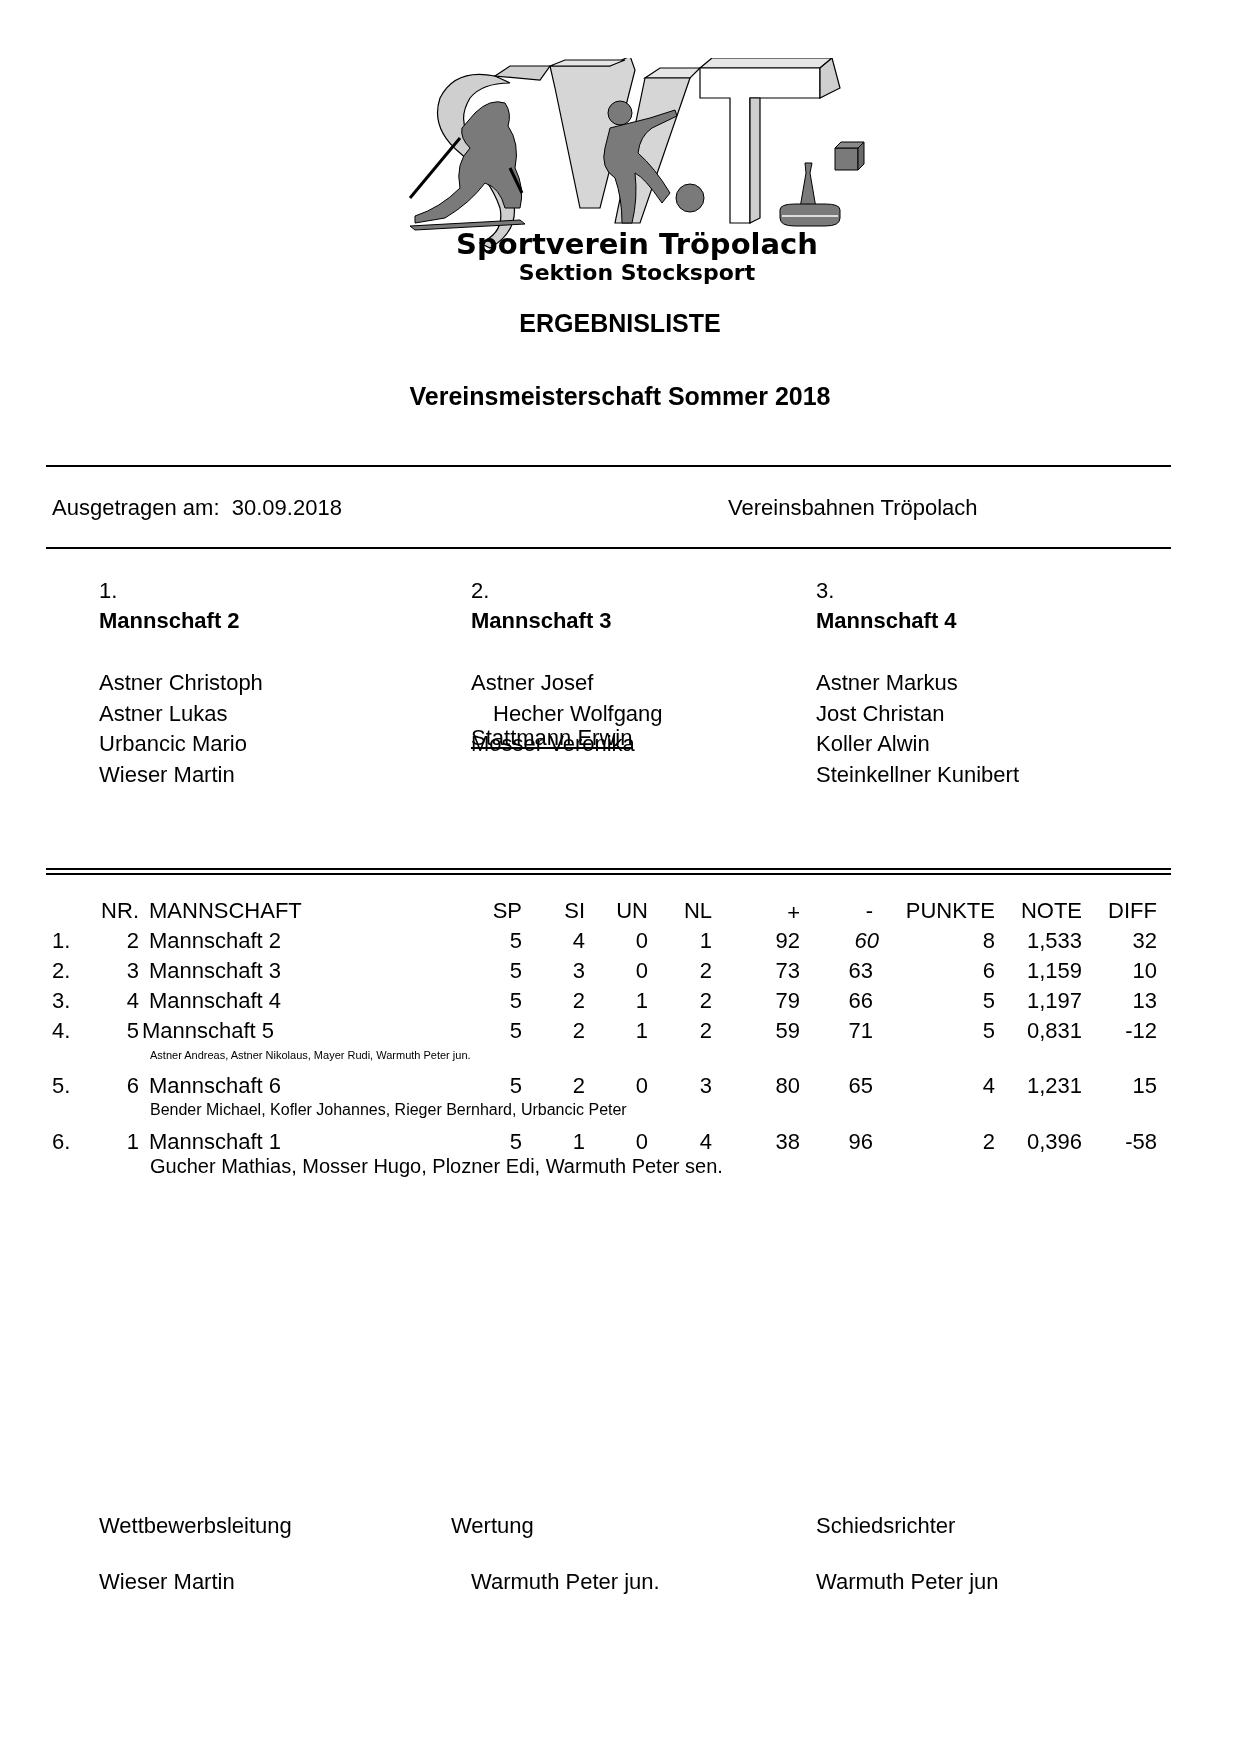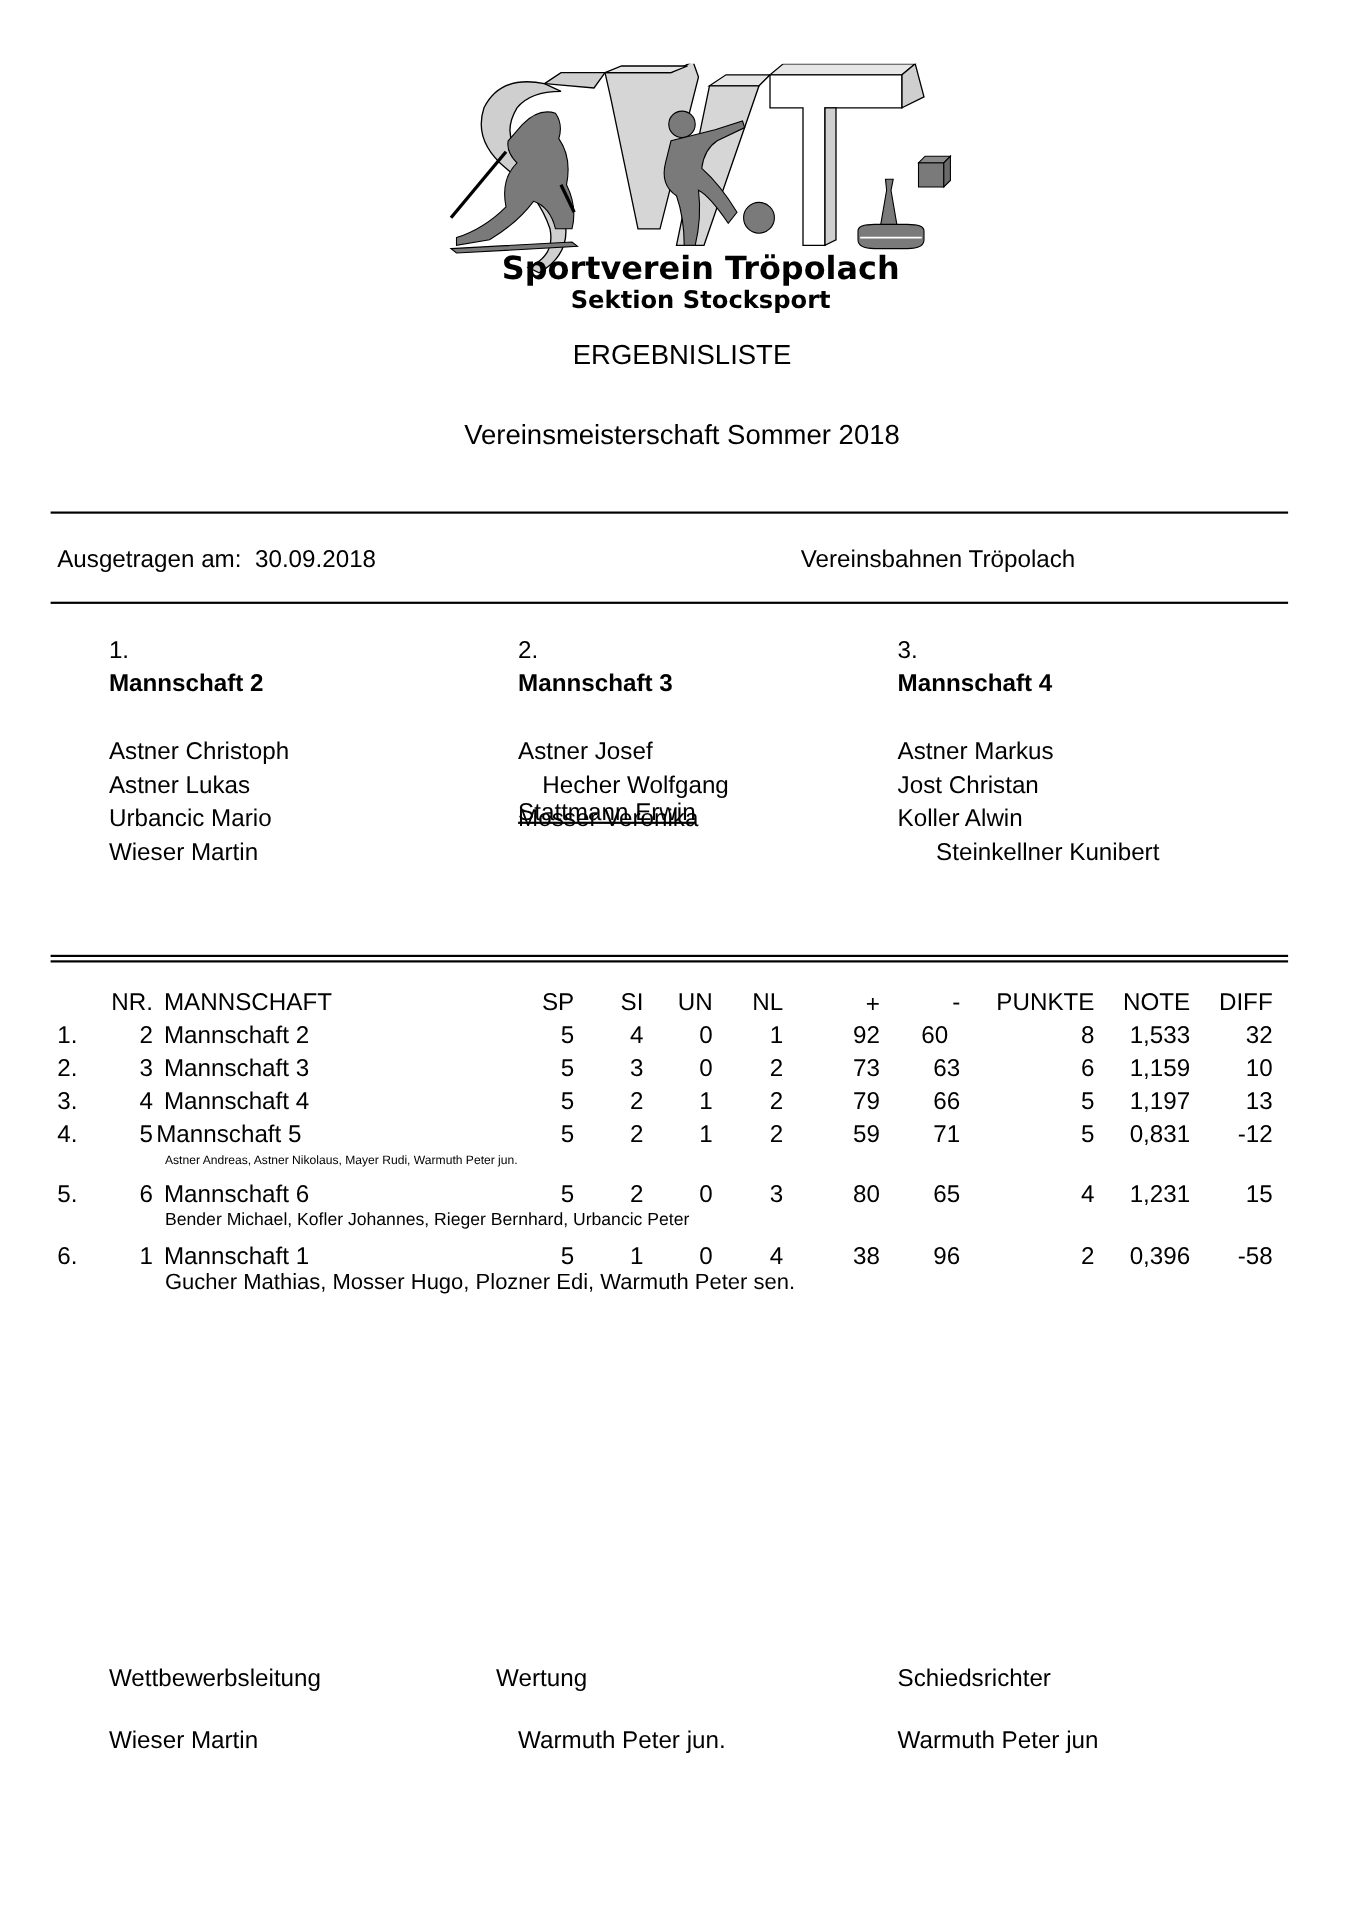--- a/index.html
+++ b/index.html
@@ -1,20 +1,20 @@
 <!DOCTYPE html>
 <html><head>
 <meta charset="utf-8">
 <style>
   html, body { margin:0; padding:0; background:#ffffff; }
   body { width:1240px; height:1754px; position:relative; overflow:hidden;
          font-family:"Liberation Sans", sans-serif; color:#000; }
   .abs { position:absolute; white-space:nowrap; }
   .logo { position:absolute; left:400px; top:58px; width:470px; height:230px; }
-  .center { position:absolute; left:0; width:1240px; text-align:center; font-weight:normal; }
+  .center { position:absolute; left:0; width:1240px; text-align:center; font-weight:bold; }
   .title1 { top:309px; font-size:25px; }
   .title2 { top:382px; font-size:25px; }
   .hr { position:absolute; left:46px; width:1125px; height:2px; background:#000; }
   .dbl { position:absolute; left:46px; width:1125px; height:2px; background:#000; }
   .txt22 { font-size:22px; line-height:26px; }
   .bold { font-weight:bold; }
   .num { text-align:right; }
 </style>
 </head>
 <body>
@@ -90,21 +90,21 @@
     <div class="abs txt22 bold" style="left: 471px; top: 608px;">Mannschaft 3</div>
     <div class="abs txt22 " style="left: 471px; top: 670px;">Astner Josef</div>
     <div class="abs txt22 " style="left: 493px; top: 700.5px;">Hecher Wolfgang</div>
     <div class="abs txt22 " style="left: 471px; top: 731px;">Mosser Veronika</div>
     <div class="abs txt22 " style="left: 471px; top: 725px; text-decoration: underline;">Stattmann Erwin</div>
     <div class="abs txt22 " style="left: 816px; top: 578px;">3.</div>
     <div class="abs txt22 bold" style="left: 816px; top: 608px;">Mannschaft 4</div>
     <div class="abs txt22 " style="left: 816px; top: 670px;">Astner Markus</div>
     <div class="abs txt22 " style="left: 816px; top: 700.5px;">Jost Christan</div>
     <div class="abs txt22 " style="left: 816px; top: 731px;">Koller Alwin</div>
-    <div class="abs txt22 " style="left: 816px; top: 761.5px; margin-left: 35px;">Steinkellner Kunibert</div>
+    <div class="abs txt22 " style="left: 816px; top: 761.5px;">Steinkellner Kunibert</div>
   </div>
 
 <div class="dbl" style="top:868px;"></div>
 <div class="dbl" style="top:873px;"></div>
 
 <div id="results">
   <div>
     <div class="abs txt22 num" style="right:1101px; top:898px;">NR.</div>
     <div class="abs txt22" style="left:149px; top:898px;">MANNSCHAFT</div>
     <div class="abs txt22 num" style="right:718px; top:898px;">SP</div>
@@ -120,21 +120,21 @@
   <div id="rows">
       <div>
         <div class="abs txt22" style="left: 52px; top: 928px;">1.</div>
         <div class="abs txt22" style="left: 149px; top: 928px;">Mannschaft 2</div>
         <div class="abs txt22 num" style="right: 1101px; top: 928px;">2</div>
         <div class="abs txt22 num" style="right: 718px; top: 928px;">5</div>
         <div class="abs txt22 num" style="right: 655px; top: 928px;">4</div>
         <div class="abs txt22 num" style="right: 592px; top: 928px;">0</div>
         <div class="abs txt22 num" style="right: 528px; top: 928px;">1</div>
         <div class="abs txt22 num" style="right: 440px; top: 928px;">92</div>
-        <div class="abs txt22 num" style="right: 378px; top: 928px;">60</div>
+        <div class="abs txt22 num" style="right: 361px; top: 928px; font-style: italic;">60</div>
         <div class="abs txt22 num" style="right: 245px; top: 928px;">8</div>
         <div class="abs txt22 num" style="right: 158px; top: 928px;">1,533</div>
         <div class="abs txt22 num" style="right: 83px; top: 928px;">32</div>
       </div>
       <div>
         <div class="abs txt22" style="left: 52px; top: 958px;">2.</div>
         <div class="abs txt22" style="left: 149px; top: 958px;">Mannschaft 3</div>
         <div class="abs txt22 num" style="right: 1101px; top: 958px;">3</div>
         <div class="abs txt22 num" style="right: 718px; top: 958px;">5</div>
         <div class="abs txt22 num" style="right: 655px; top: 958px;">3</div>

